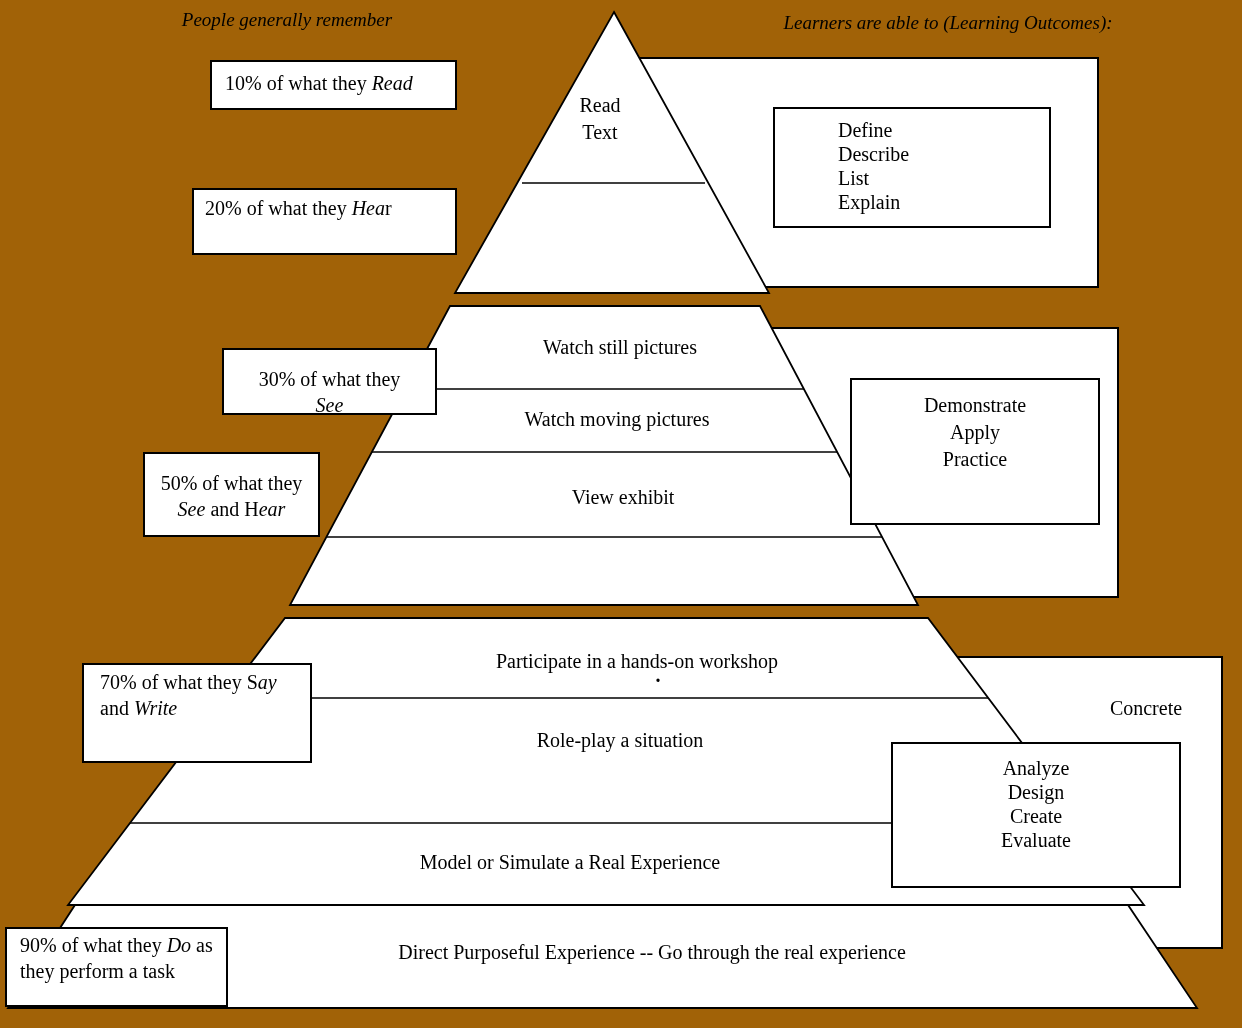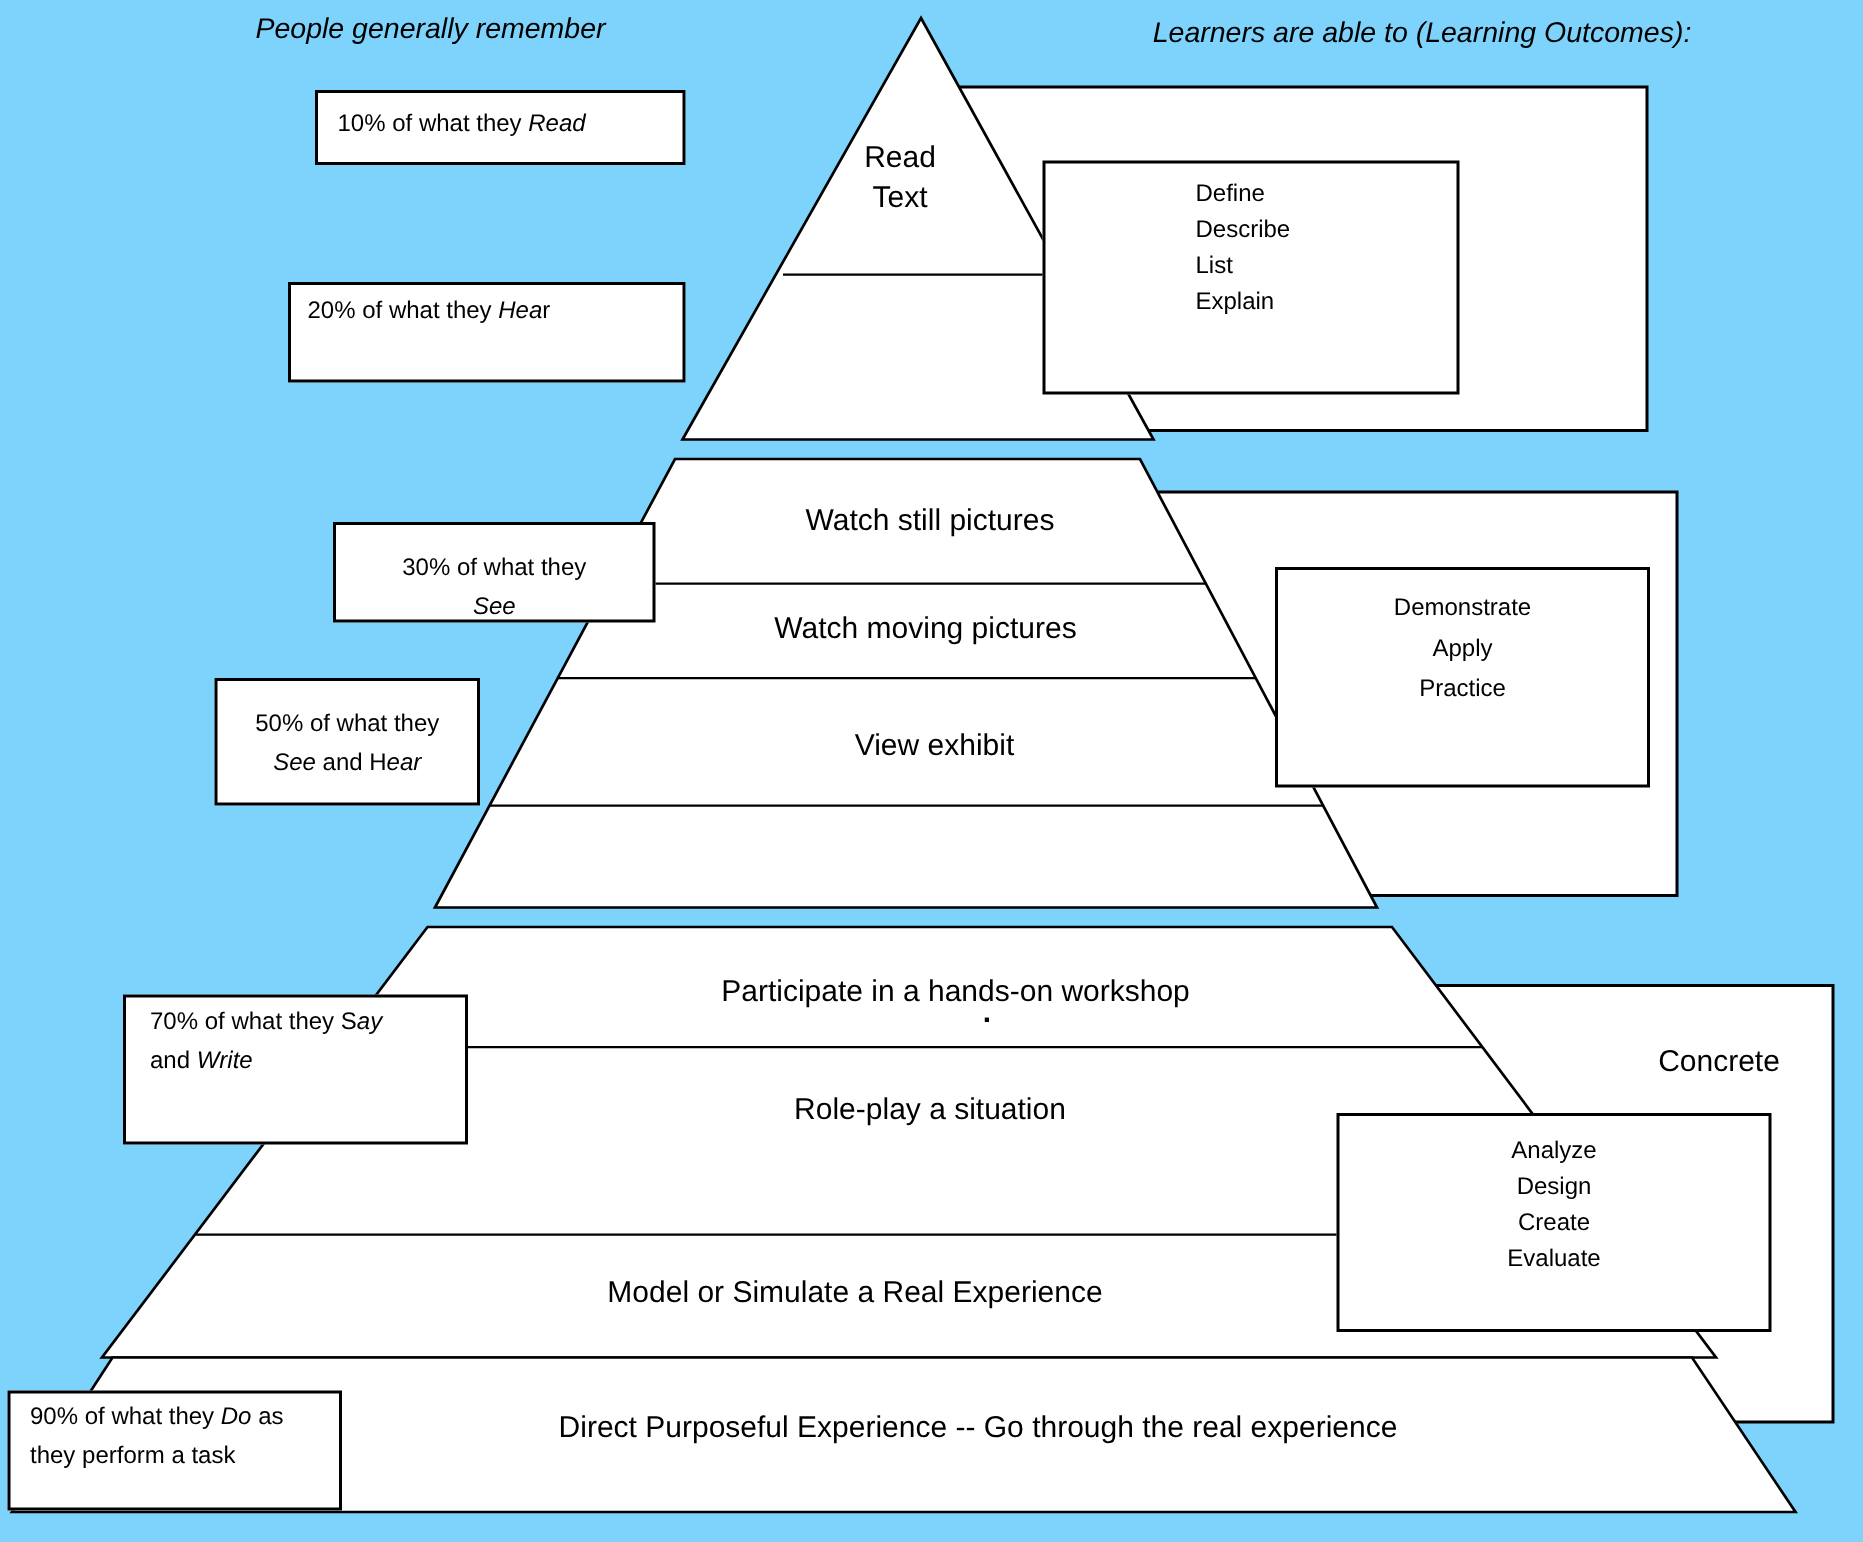--- a/index.html
+++ b/index.html
@@ -1,35 +1,35 @@
 <!DOCTYPE html>
 <html><head>
 <meta charset="utf-8">
 <style>
   html,body{margin:0;padding:0;background:#ffffff;}
-  #stage{position:relative;width:1242px;height:1028px;background:#7dd3fc;
-         font-family:Liberation Sans, sans-serif;color:#000;overflow:hidden;}
+  #stage{position:relative;width:1242px;height:1028px;background:#a16207;
+         font-family:Liberation Serif, serif;color:#000;overflow:hidden;}
   #shapes{position:absolute;left:0;top:0;width:1242px;height:1028px;}
   .hdr{position:absolute;font-style:italic;font-size:19px;text-align:center;width:620px;}
   .box{position:absolute;background:#fff;border:2px solid #000;box-sizing:border-box;
-       font-size:16px;line-height:26px;}
+       font-size:20px;line-height:26px;}
   .center{text-align:center;}
   .it{font-style:italic;}
   .band-label{position:absolute;width:600px;text-align:center;font-size:20px;
               line-height:27px;white-space:pre-line;}
   .word{display:block;}
   
   #b10{left:210px;top:60px;width:247px;height:50px;padding:8px 0 0 13px;}
   #b20{left:192px;top:188px;width:265px;height:67px;padding:5px 0 0 11px;}
   #b30{left:222px;top:324px;width:215px;height:67px;padding-top:16px;margin-top:24px;}
   #b50{left:143px;top:452px;width:177px;height:85px;padding-top:16px;}
   #b70{left:82px;top:663px;width:230px;height:100px;padding:4px 0 0 16px;}
   #b90{left:5px;top:927px;width:223px;height:80px;padding:3px 0 0 13px;}
   
-  #obDefine{left:695px;top:107px;width:278px;height:156px;padding:9px 0 0 100px;line-height:24px;}
+  #obDefine{left:773px;top:107px;width:278px;height:121px;padding:9px 0 0 63px;line-height:24px;}
   #obDemo{left:850px;top:378px;width:250px;height:147px;padding-top:12px;text-align:center;line-height:27px;}
   #obCreate{left:891px;top:742px;width:290px;height:146px;padding-top:12px;text-align:center;line-height:24px;}
   #concrete{position:absolute;left:996px;top:697px;width:300px;text-align:center;font-size:20px;}
   #straydot{position:absolute;left:648px;top:664px;width:20px;text-align:center;font-size:20px;font-weight:bold;}
 </style>
 </head>
 <body>
 
 <div id="stage">
 

